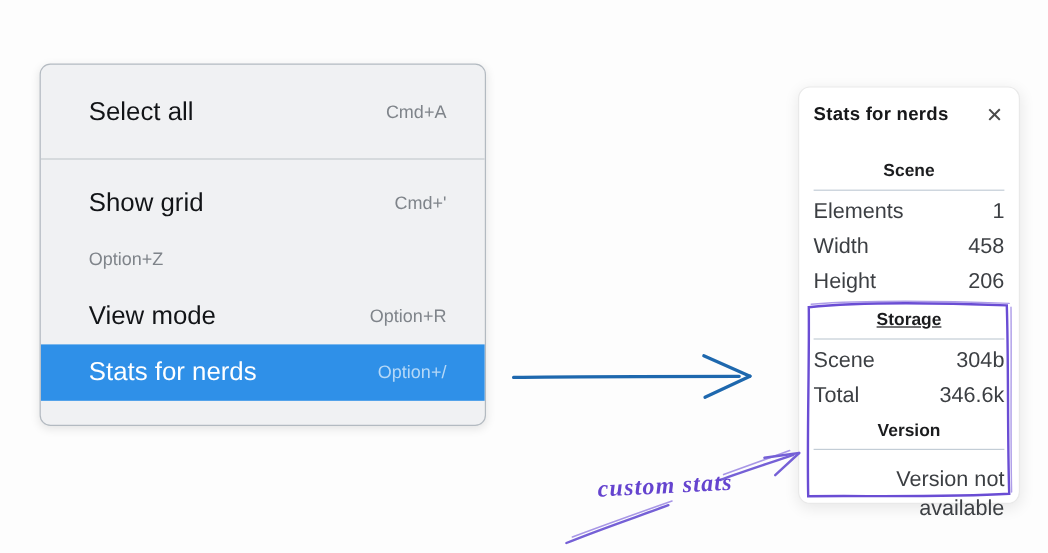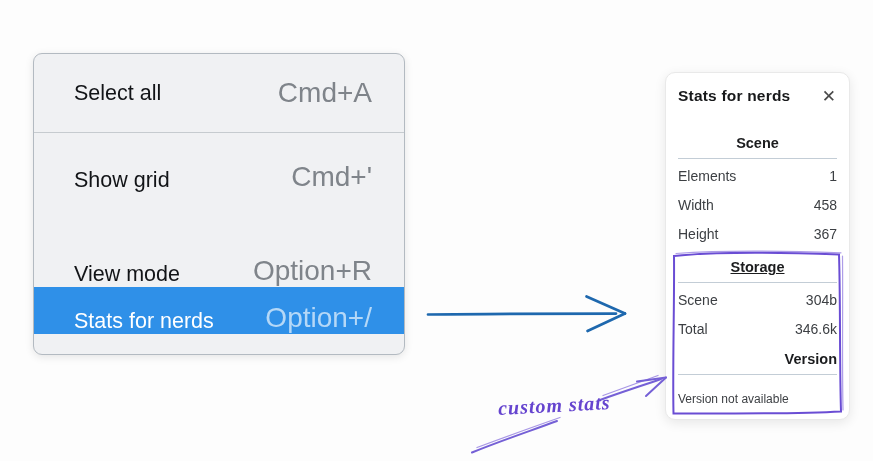--- a/index.html
+++ b/index.html
@@ -22,22 +22,22 @@
     box-shadow:0 2px 8px rgba(0,0,0,.10);
     overflow:hidden;
   }
   .menu-section-a { padding:16px 0; border-bottom:1.5px solid #c6cbcf; }
   .menu-section-b { padding:13px 0 19px; }
   .menu-item {
     display:flex; justify-content:space-between; align-items:center;
     height:46px; padding:0 32px 0 40px;
     font-size:21.5px; color:#121417; cursor:default;
   }
-  .menu-section-b .menu-item { height:47px;align-items:flex-end; }
-  .mi-shortcut { color:#7f848a; font-size:28px; }
+  .menu-section-b .menu-item { height:47px; }
+  .mi-shortcut { color:#7f848a; font-size:15px; }
   .menu-item.highlighted { background:#2f90e8; color:#ffffff; }
   .menu-item.highlighted .mi-shortcut { color:#b5d8f7; }
 
   
   .panel {
     position:absolute; left:665px; top:72px;
     width:185px; height:348px;
     background:#ffffff;
     border:1px solid #e9e9e9;
     border-radius:10px;
@@ -48,25 +48,25 @@
   .panel-head { display:flex; justify-content:space-between; align-items:center; height:26px; }
   .panel-title { font-size:15.5px; font-weight:bold; color:#17181a; letter-spacing:.2px; }
   .panel-close {
     font-size:17px; color:#4a4a4a; line-height:1;
     background:none; border:none; cursor:pointer; padding:0 1px;
     font-family:"Liberation Sans", sans-serif;
   }
   .sec-head { text-align:center; font-weight:bold; font-size:14.5px; color:#1b1c1e; line-height:20px; }
   .sec-scene  .sec-head { margin-top:24px; }
   .sec-storage .sec-head { margin-top:8px;text-decoration:underline; }
-  .sec-version .sec-head { margin-top:5px;text-align:right; }
+  .sec-version .sec-head { margin-top:5px; }
   .panel hr { border:none; border-top:1px solid #c3cdd6; margin:5px 0 3px; }
-  .stat-row { display:flex; justify-content:space-between; font-size:14px; line-height:29px; }
+  .stat-row { display:flex; justify-content:space-between; font-size:18px; line-height:29px; }
   .stat-row .val { text-align:right; }
-  .panel-note { font-size:12px; line-height:24px; margin-top:12px; color:#3c3f43; }
+  .panel-note { font-size:18px; line-height:24px; margin-top:12px; color:#3c3f43;text-align:right; }
 
   
   .overlay { position:absolute; left:0; top:0; width:873px; height:461px; pointer-events:none; }
   .hand-label {
     position:absolute; left:498px; top:394px;
     font-family:cursive;
     font-style:italic;
     font-size:20px; font-weight:bold;
     color:#6544cf;
     transform:rotate(-3deg);
@@ -83,20 +83,21 @@
       <span class="mi-label">Select all</span>
       <span class="mi-shortcut">Cmd+A</span>
     </div>
   </div>
   <div class="menu-section-b">
     <div class="menu-item">
       <span class="mi-label">Show grid</span>
       <span class="mi-shortcut">Cmd+'</span>
     </div>
     <div class="menu-item">
+      <span class="mi-shortcut">Option+Z</span>
     </div>
     <div class="menu-item">
       <span class="mi-label">View mode</span>
       <span class="mi-shortcut">Option+R</span>
     </div>
     <div class="menu-item highlighted">
       <span class="mi-label">Stats for nerds</span>
       <span class="mi-shortcut">Option+/</span>
     </div>
   </div>
@@ -114,21 +115,21 @@
     <div class="stat-row">
       <span>Elements</span>
       <span class="val">1</span>
     </div>
     <div class="stat-row">
       <span>Width</span>
       <span class="val">458</span>
     </div>
     <div class="stat-row">
       <span>Height</span>
-      <span class="val">367</span>
+      <span class="val">206</span>
     </div>
   </div>
 
   <div class="sec-storage">
     <div class="sec-head">Storage</div>
     <hr>
     <div class="stat-row">
       <span>Scene</span>
       <span class="val">304b</span>
     </div>

